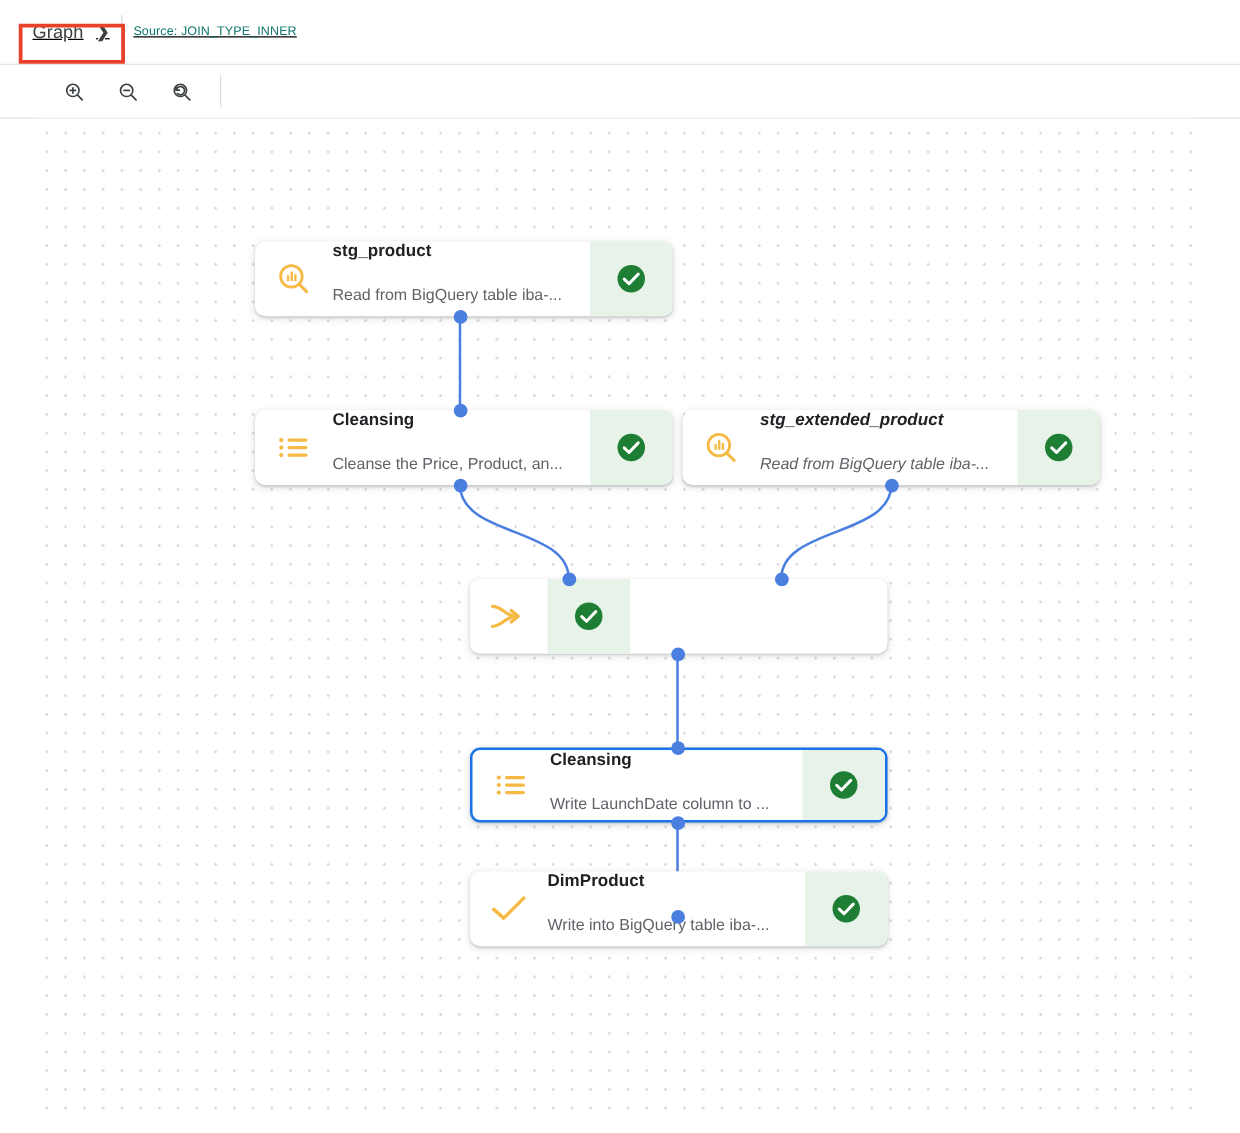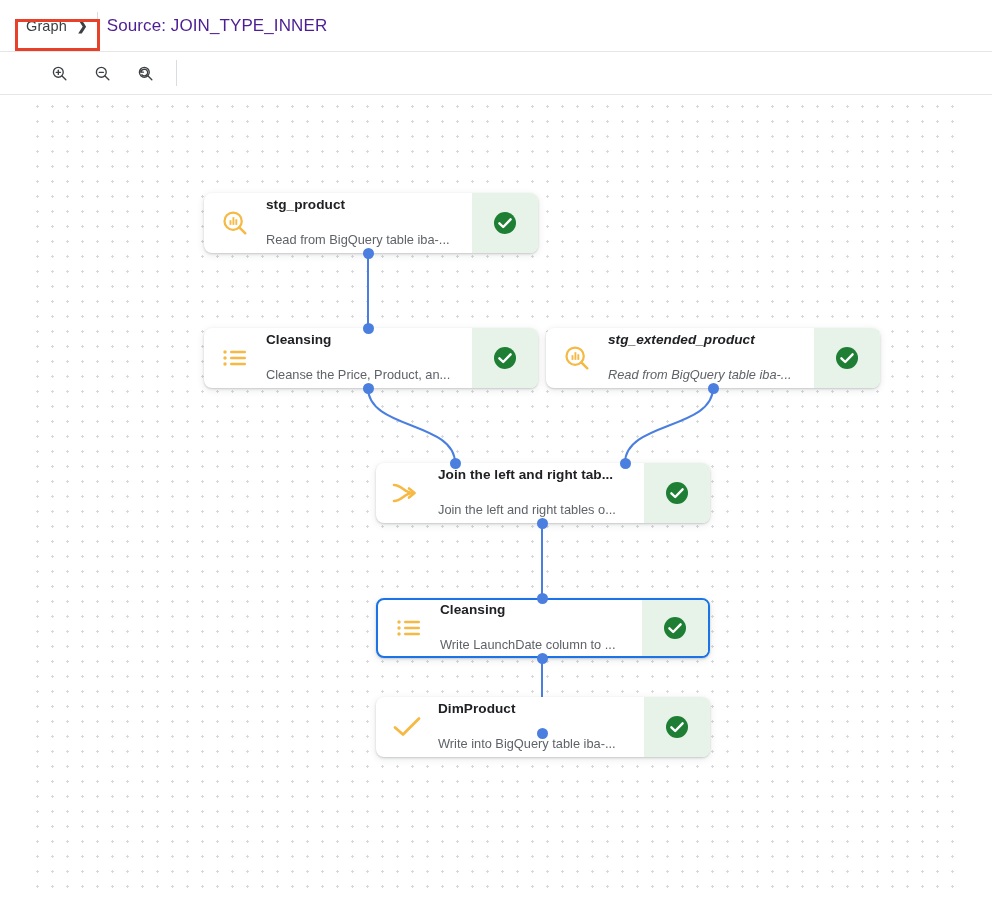--- a/index.html
+++ b/index.html
@@ -16,20 +16,21 @@
   
   .header {
     position: absolute;
     left: 0; top: 0;
     width: 992px;
     height: 52px;
     background: #ffffff;
     border-bottom: 1px solid #e4e6e8;
     display: flex;
     align-items: center;
+    text-decoration: underline;
   }
   .breadcrumb {
     display: flex;
     align-items: center;
     height: 100%;
     padding-left: 26px;
   }
   .crumb-graph {
     font-size: 14.5px;
     color: #3c4043;
@@ -44,22 +45,22 @@
     line-height: 1;
     transform: translateY(-0.5px);
   }
   .crumb-divider {
     width: 1px;
     height: 27px;
     background: #dadce0;
     margin-right: 9px;
   }
   .crumb-source {
-    font-size: 17px;
-    color: #4c1d95;
+    font-size: 10px;
+    color: #0f766e;
     letter-spacing: 0.1px;
     white-space: nowrap;
   }
   
   .annot-box {
     position: absolute;
     left: 15px;
     top: 19px;
     width: 85px;
     height: 32px;
@@ -140,21 +141,20 @@
     width: 62px;
     flex: 0 0 62px;
     display: flex;
     align-items: center;
     justify-content: center;
   }
   .node-text {
     flex: 1 1 auto;
     display: flex;
     flex-direction: column;
-    justify-content: center;
     min-width: 0;
     padding-right: 0;
   }
   .node-title {
     font-size: 13.6px;
     font-weight: bold;
     color: #202124;
     line-height: 1.25;
     white-space: nowrap;
     overflow: hidden;
@@ -306,24 +306,20 @@
         </div>
       </div>
       <div class="node" style="left: 349px; top: 368px; width: 334px;">
         <div class="node-icon">
           <svg width="32" height="28" viewBox="0 0 32 28" fill="none" stroke="#f5b944" stroke-width="2.6" stroke-linecap="round" stroke-linejoin="round">
             <path d="M3 6 C 11 6, 13 14, 22 14"></path>
             <path d="M3 22 C 11 22, 13 14, 22 14"></path>
             <polyline points="18,9.4 23.6,14 18,18.6"></polyline>
           </svg>
         </div>
-        <div class="node-text">
-          <div class="node-title">Join the left and right tab...</div>
-          <div class="node-desc">Join the left and right tables o...</div>
-        </div>
         <div class="node-status">
           <svg width="26" height="26" viewBox="0 0 26 26">
             <circle cx="13" cy="13" r="11" fill="#1e7e34"></circle>
             <polyline points="7.4,13.3 11.2,17 18.6,9.3" fill="none" stroke="#ffffff" stroke-width="2.4" stroke-linecap="round" stroke-linejoin="round"></polyline>
           </svg>
         </div>
       </div>
       <div class="node selected" style="left: 349px; top: 503px; width: 334px;">
         <div class="node-icon">
           <svg width="28" height="28" viewBox="0 0 28 28" fill="none">

